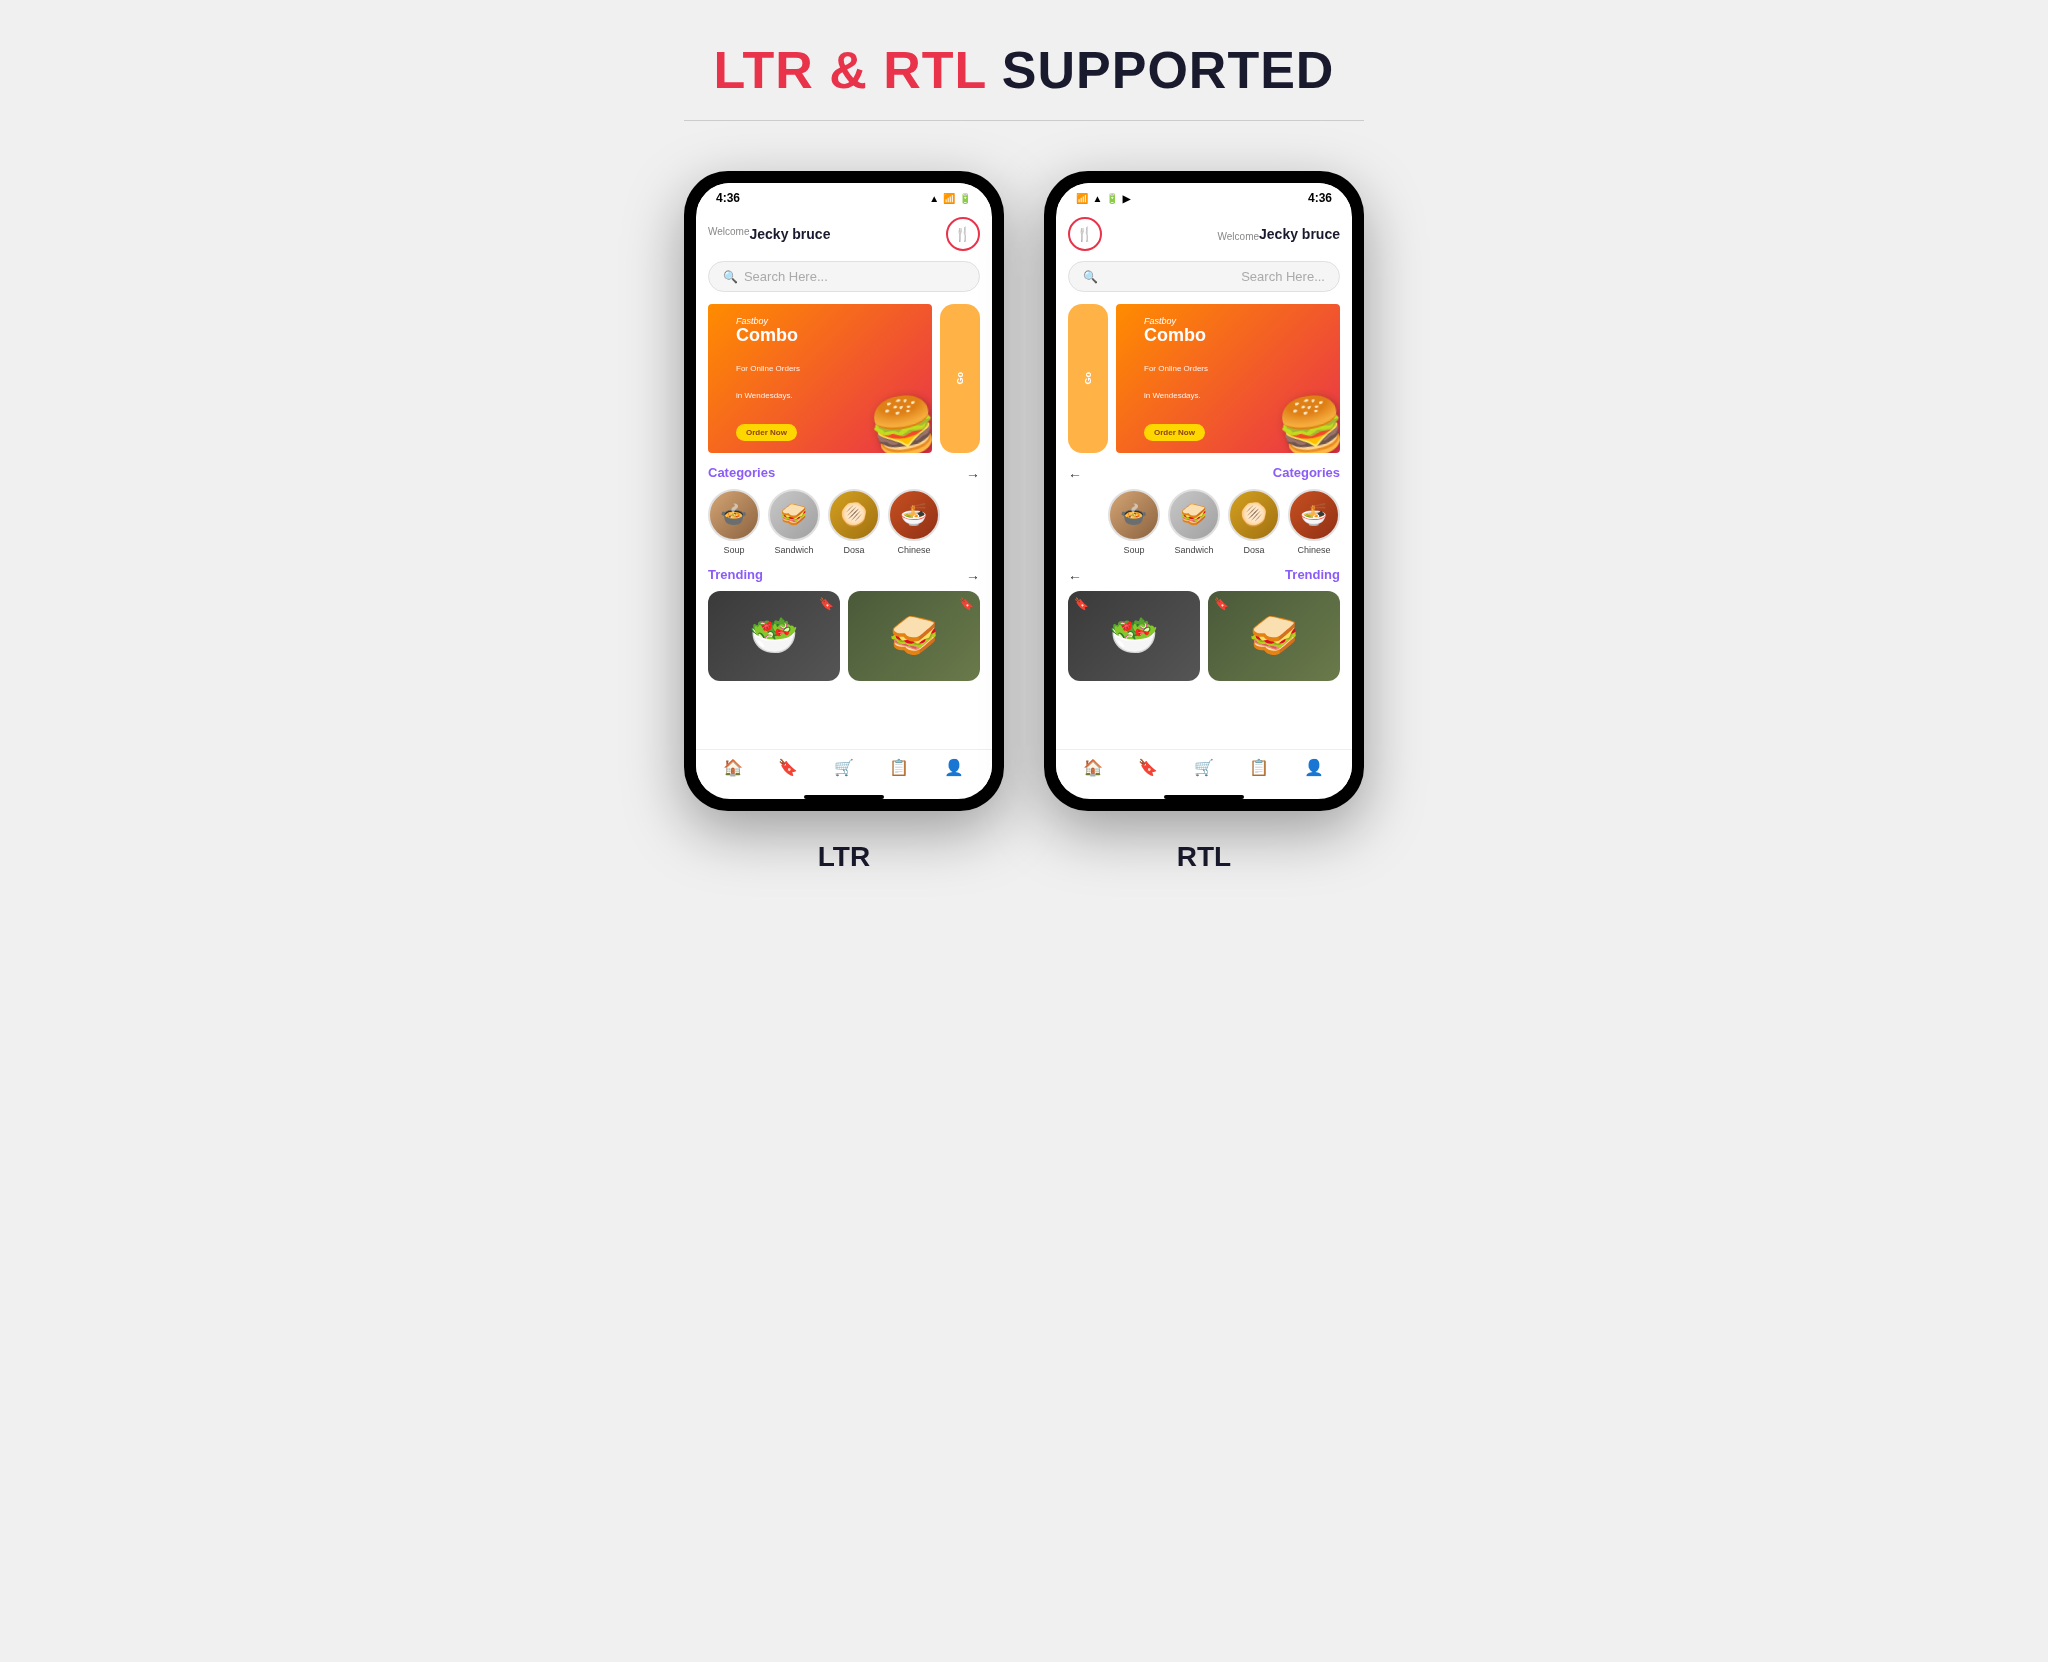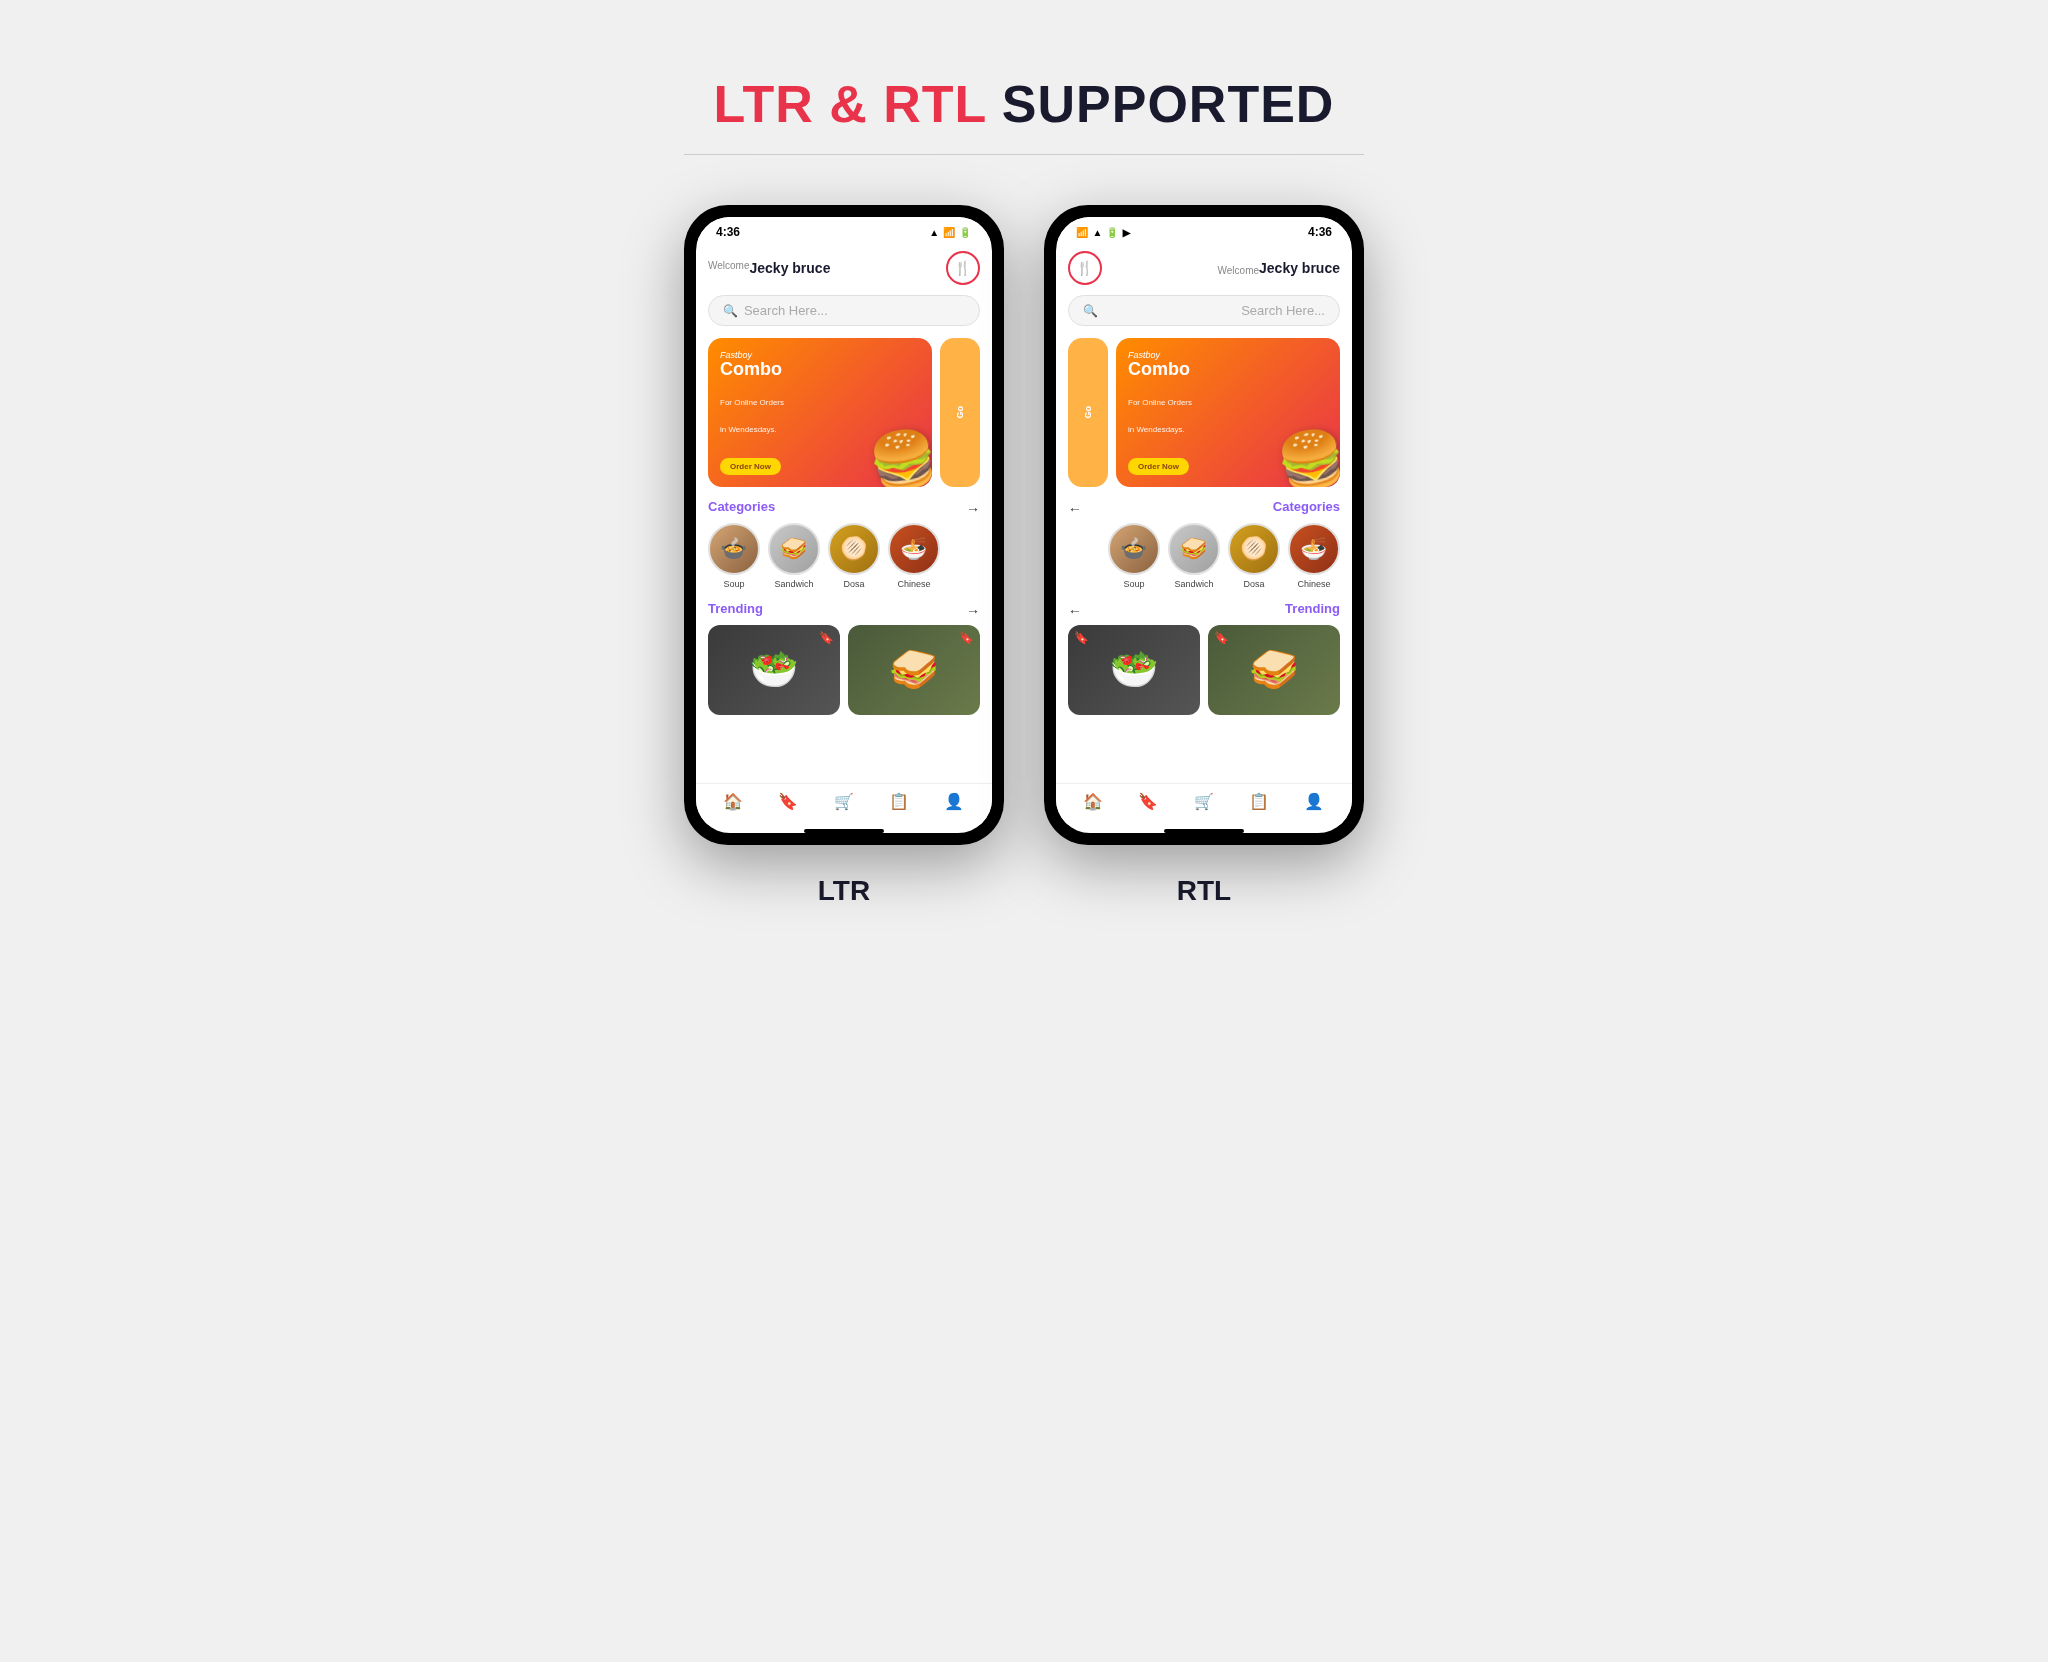--- a/index.html
+++ b/index.html
@@ -10,21 +10,20 @@
       flex-direction: column;
       align-items: center;
       min-height: 100vh;
       padding: 40px 20px 60px;
     }
     .page-title {
       font-size: 52px;
       font-weight: 900;
       margin-bottom: 20px;
       letter-spacing: 1px;
-      margin-top: 34px;
     }
     .ltr-text { color: #e8334a; }
     .dark-text { color: #1a1a2e; }
     .divider {
       width: 680px;
       height: 1px;
       background: #ccc;
       margin-bottom: 50px;
     }
     .phones-container {
@@ -119,22 +118,22 @@
     .banner-container {
       display: flex;
       gap: 8px;
       margin-bottom: 12px;
       overflow: hidden;
       flex-shrink: 0;
     }
     .banner-container.rtl { flex-direction: row-reverse; }
     .banner-main {
       background: linear-gradient(135deg, #ff8c00, #e8334a);
-      border-radius: 14px;
-      padding: 12px 12px;
+      border-radius: 4px;
+      padding: 12px 28px;
       flex: 1;
       position: relative;
       overflow: hidden;
       min-height: 100px;
     }
     .banner-secondary {
       background: #ffb347;
       border-radius: 14px;
       width: 40px;
       flex-shrink: 0;

